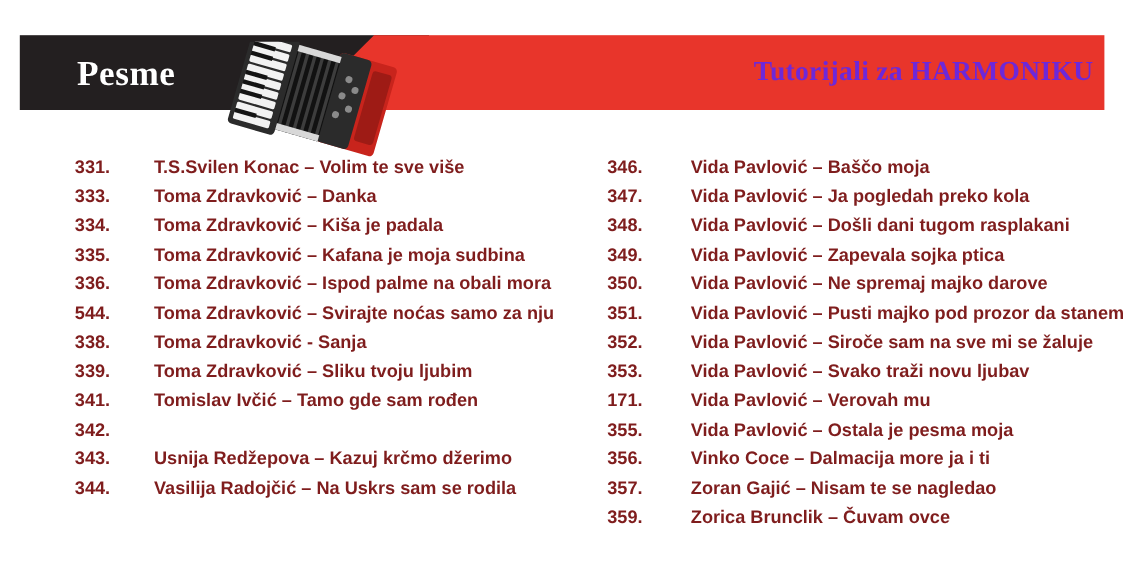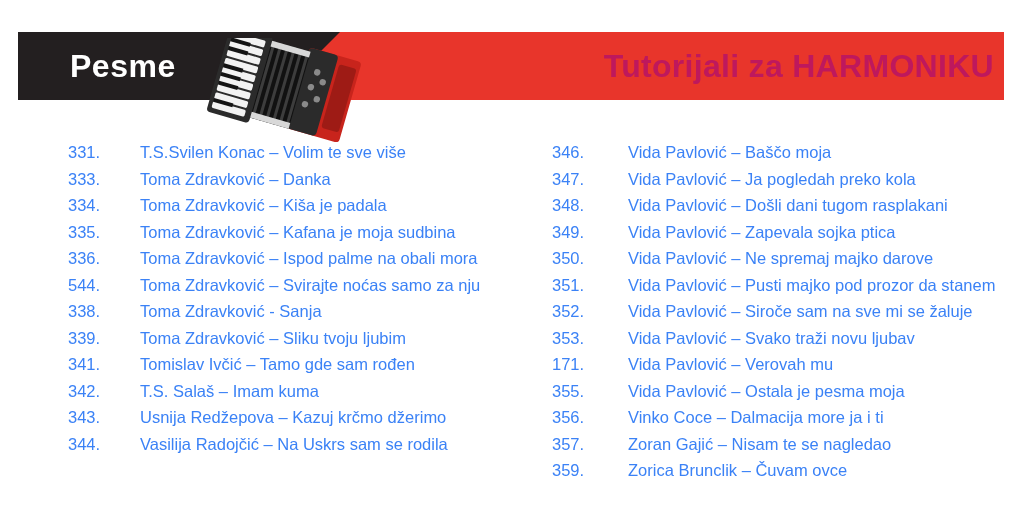--- a/index.html
+++ b/index.html
@@ -15,20 +15,21 @@
     position: relative;
   }
 
   
   .header {
     position: absolute;
     left: 0;
     top: 32px;
     width: 1024px;
     height: 50px;
+    font-family: Liberation Serif, serif;
   }
   .header-dark {
     position: absolute;
     left: 18px;
     top: 0;
     width: 372px;
     height: 68px;
     background: #231f20;
   }
   .header-red {
@@ -61,22 +62,22 @@
     font-weight: bold;
     letter-spacing: 0.5px;
     z-index: 6;
   }
   .header-right-title {
     position: absolute;
     right: 30px;
     top: 0;
     height: 68px;
     line-height: 68px;
-    color: #be185d;
-    font-size: 32px;
+    color: #6d28d9;
+    font-size: 25px;
     font-weight: bold;
     letter-spacing: 0.3px;
     z-index: 6;
   }
 
   
   .accordion {
     position: absolute;
     left: 190px;
     top: 6px;
@@ -97,23 +98,24 @@
     width: 512px;
     box-sizing: border-box;
   }
   .col-left { padding-left: 68px; }
   .col-right { padding-left: 40px; }
 
   .row {
     display: flex;
     align-items: baseline;
     height: 26.5px;
-    color: #3b82f6;
+    color: #7f1d1d;
     font-size: 16.5px;
     white-space: nowrap;
+    font-weight: bold;
   }
   .num {
     width: 46px;
     flex: none;
     text-align: left;
   }
   .col-right .num { width: 50px; }
   .txt { flex: 1; margin-left: 26px; }
 </style>
 </head>
@@ -210,21 +212,20 @@
     <div class="row">
         <span class="num">339.</span>
         <span class="txt">Toma Zdravković – Sliku tvoju ljubim</span>
       </div>
     <div class="row">
         <span class="num">341.</span>
         <span class="txt"> Tomislav Ivčić – Tamo gde sam rođen</span>
       </div>
     <div class="row">
         <span class="num">342.</span>
-        <span class="txt">T.S. Salaš – Imam kuma</span>
       </div>
     <div class="row">
         <span class="num">343.</span>
         <span class="txt">Usnija Redžepova – Kazuj krčmo džerimo</span>
       </div>
     <div class="row">
         <span class="num">344.</span>
         <span class="txt">Vasilija Radojčić – Na Uskrs sam se rodila</span>
       </div>
 

